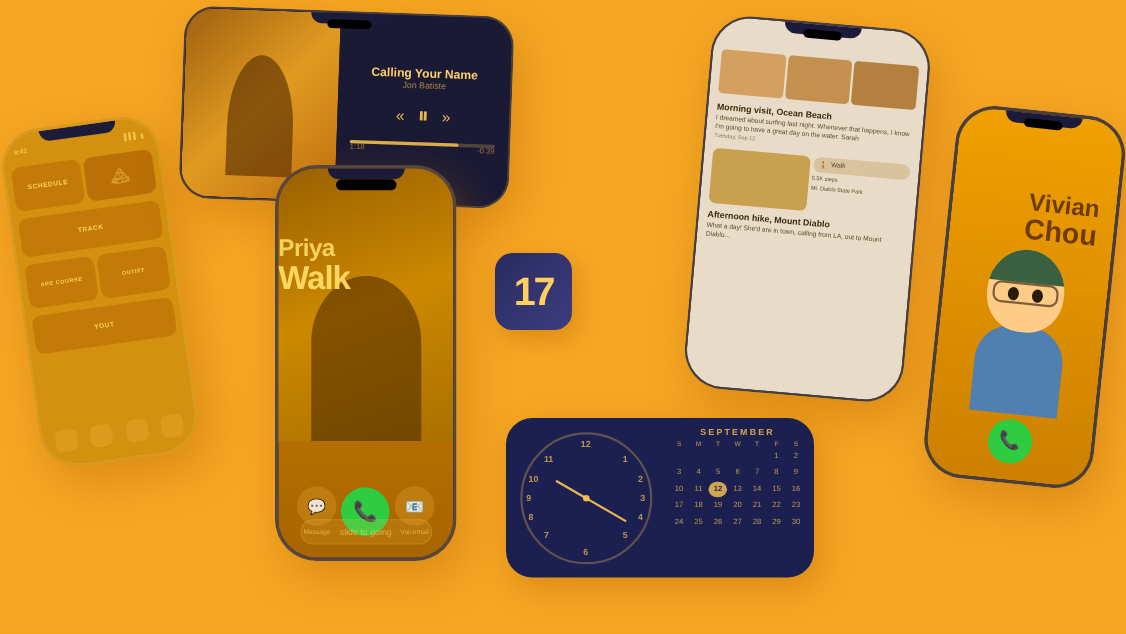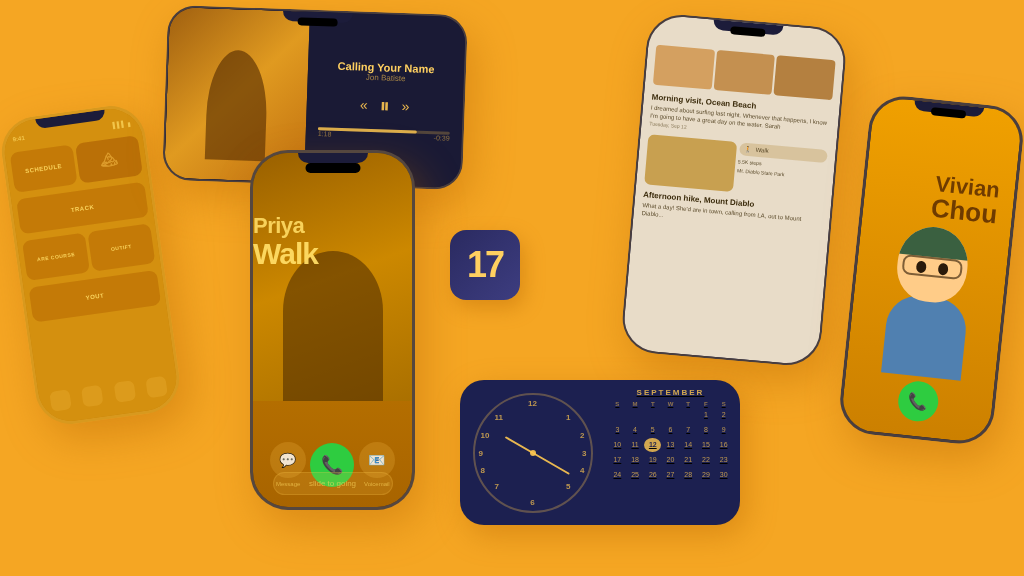--- a/index.html
+++ b/index.html
@@ -532,21 +532,20 @@
       height: 42px;
       background: rgba(255,200,80,0.9);
       transform-origin: bottom center;
       transform: translateX(-50%) rotate(120deg);
       border-radius: 2px;
     }
 
     .calendar-side {
       flex: 1;
       padding: 8px 8px 4px 4px;
-      text-decoration: underline;
     }
 
     .cal-month {
       font-size: 8px;
       font-weight: 700;
       color: rgba(255,200,80,0.8);
       text-align: center;
       letter-spacing: 2px;
       margin-bottom: 4px;
     }

